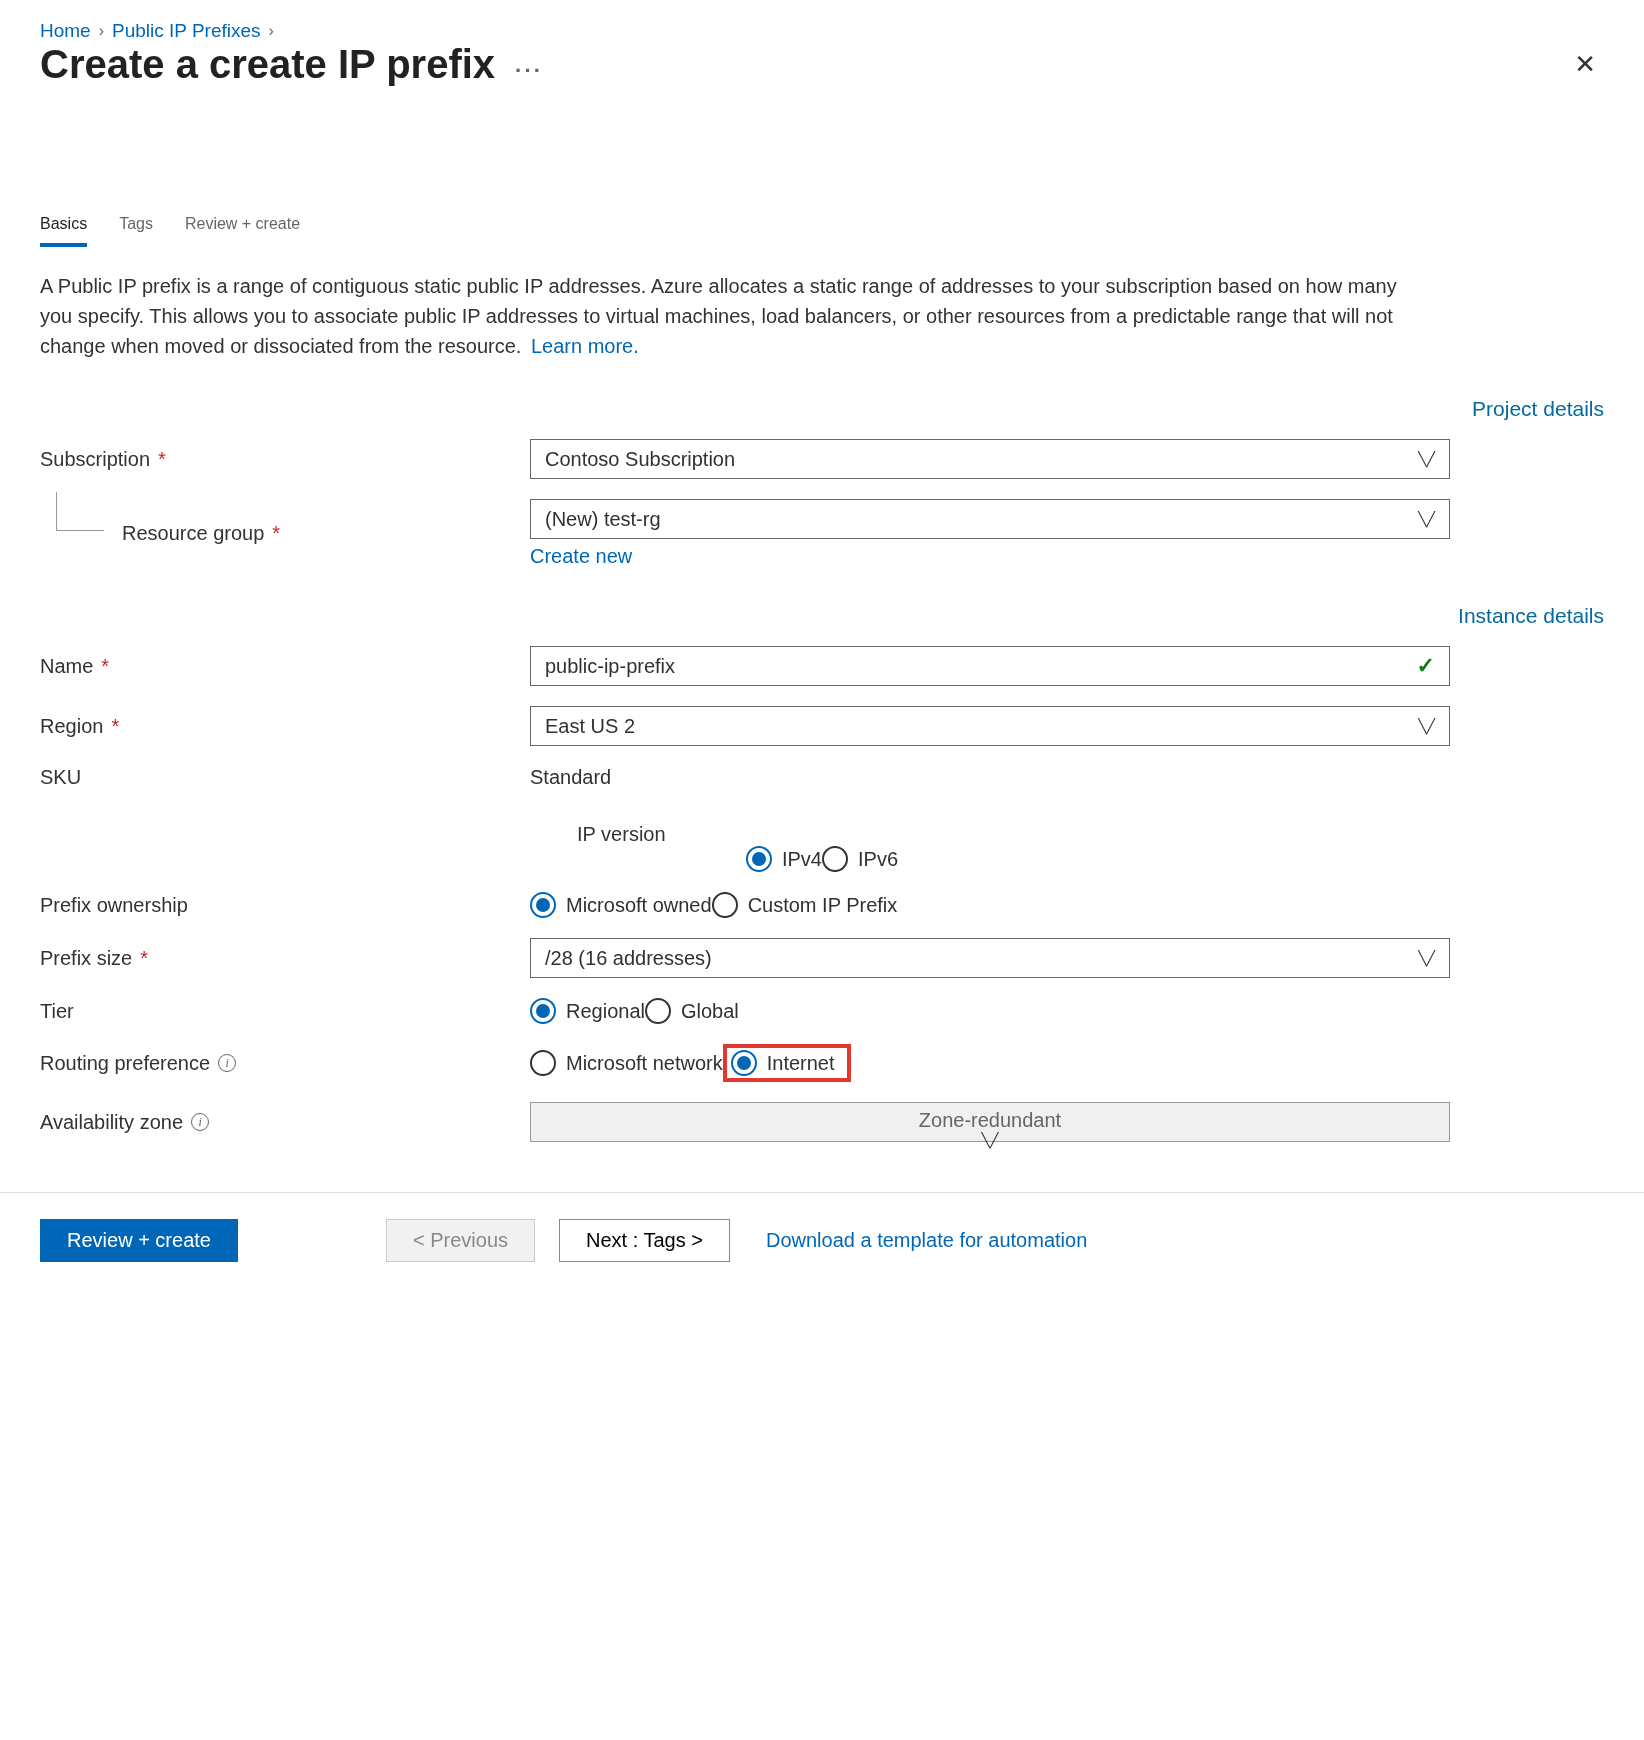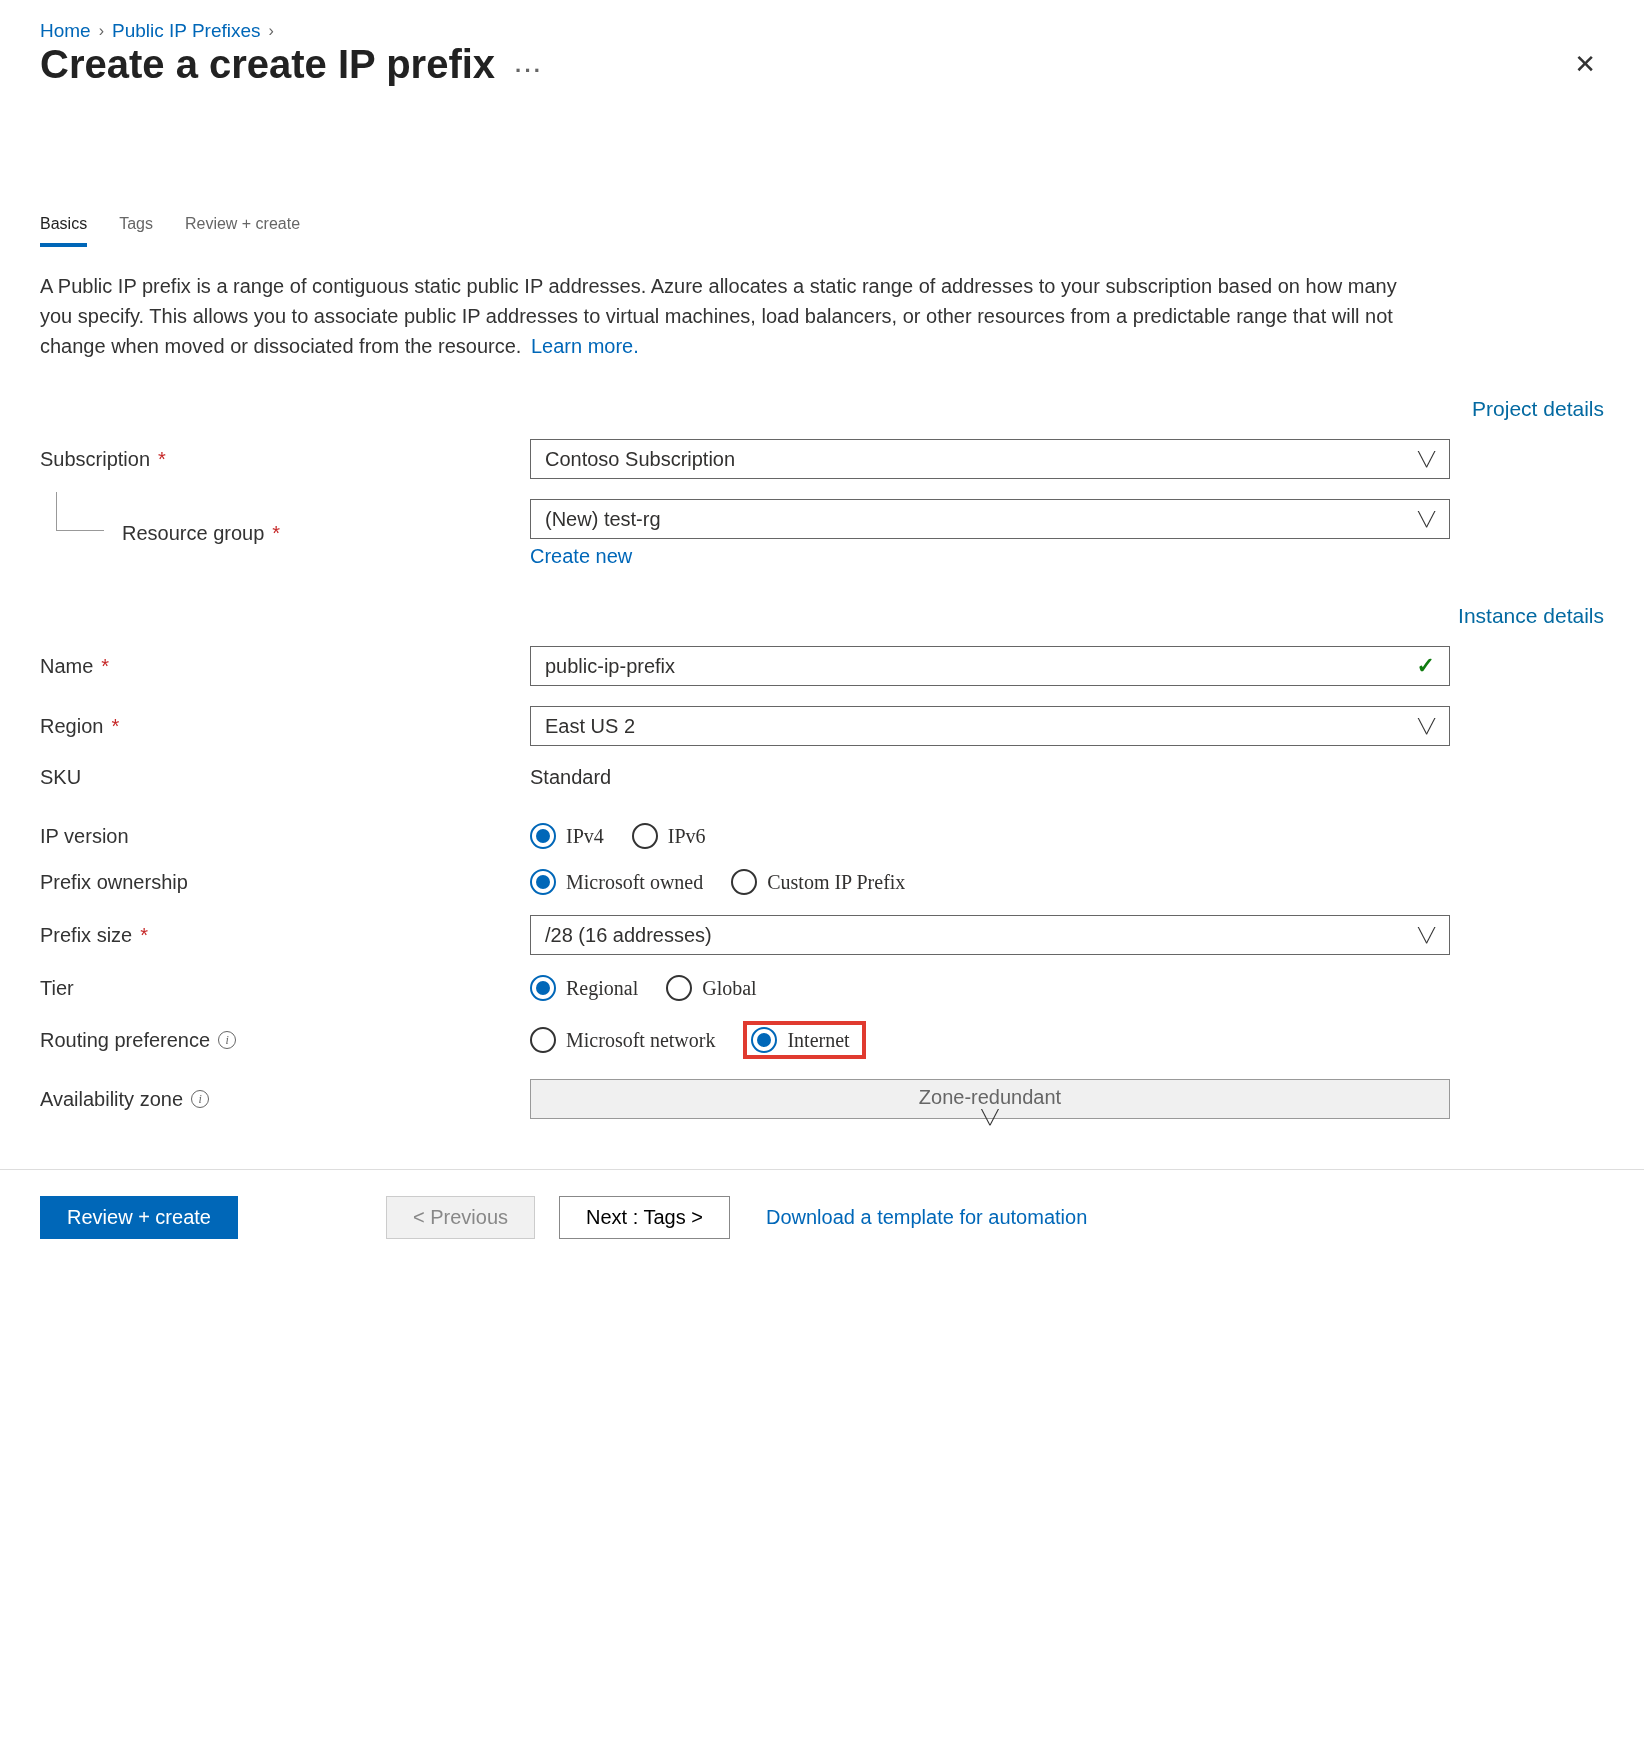--- a/index.html
+++ b/index.html
@@ -130,21 +130,21 @@
   }
   .select.disabled { background: #f0f0f0; color: #666; border-color: #999; flex-direction: column;}
   .chevron {
     font-size: 14px;
     color: #333;
   }
   .checkmark { color: #107c10; font-size: 22px; font-weight: bold;}
   .plain-value { font-size: 20px; }
   .link-below { margin-top: 6px; }
   .link-below a { color: #0067b8; text-decoration: none; font-size: 20px;}
-  .radio-group { display: flex; align-items: center; gap: 28px; flex-wrap: wrap; font-family: Liberation Serif, serif; }
+  .radio-group { display: flex; align-items: center; flex-wrap: wrap; }
   .radio {
     display: flex;
     align-items: center;
     gap: 10px;
     cursor: pointer;
   }
   .radio .circ {
     width: 26px; height: 26px;
     border-radius: 50%;
     border: 2px solid #333;
@@ -285,21 +285,21 @@
 
   <div class="form-row">
     <div class="form-label">
       <span>SKU</span>
     </div>
     <div class="form-control">
       <span class="plain-value">Standard</span>
     </div>
   </div>
 
-  <div class="form-row" style="margin-top:34px;">
+  <div class="form-row" style="margin-top:34px;flex-direction:column;">
     <div class="form-label">
       <span>IP version</span>
     </div>
     <div class="form-control radio-group">
       <label class="radio checked">
         <span class="circ"></span>
           <span>IPv4</span>
       </label>
       <label class="radio">
         <span class="circ"></span>

